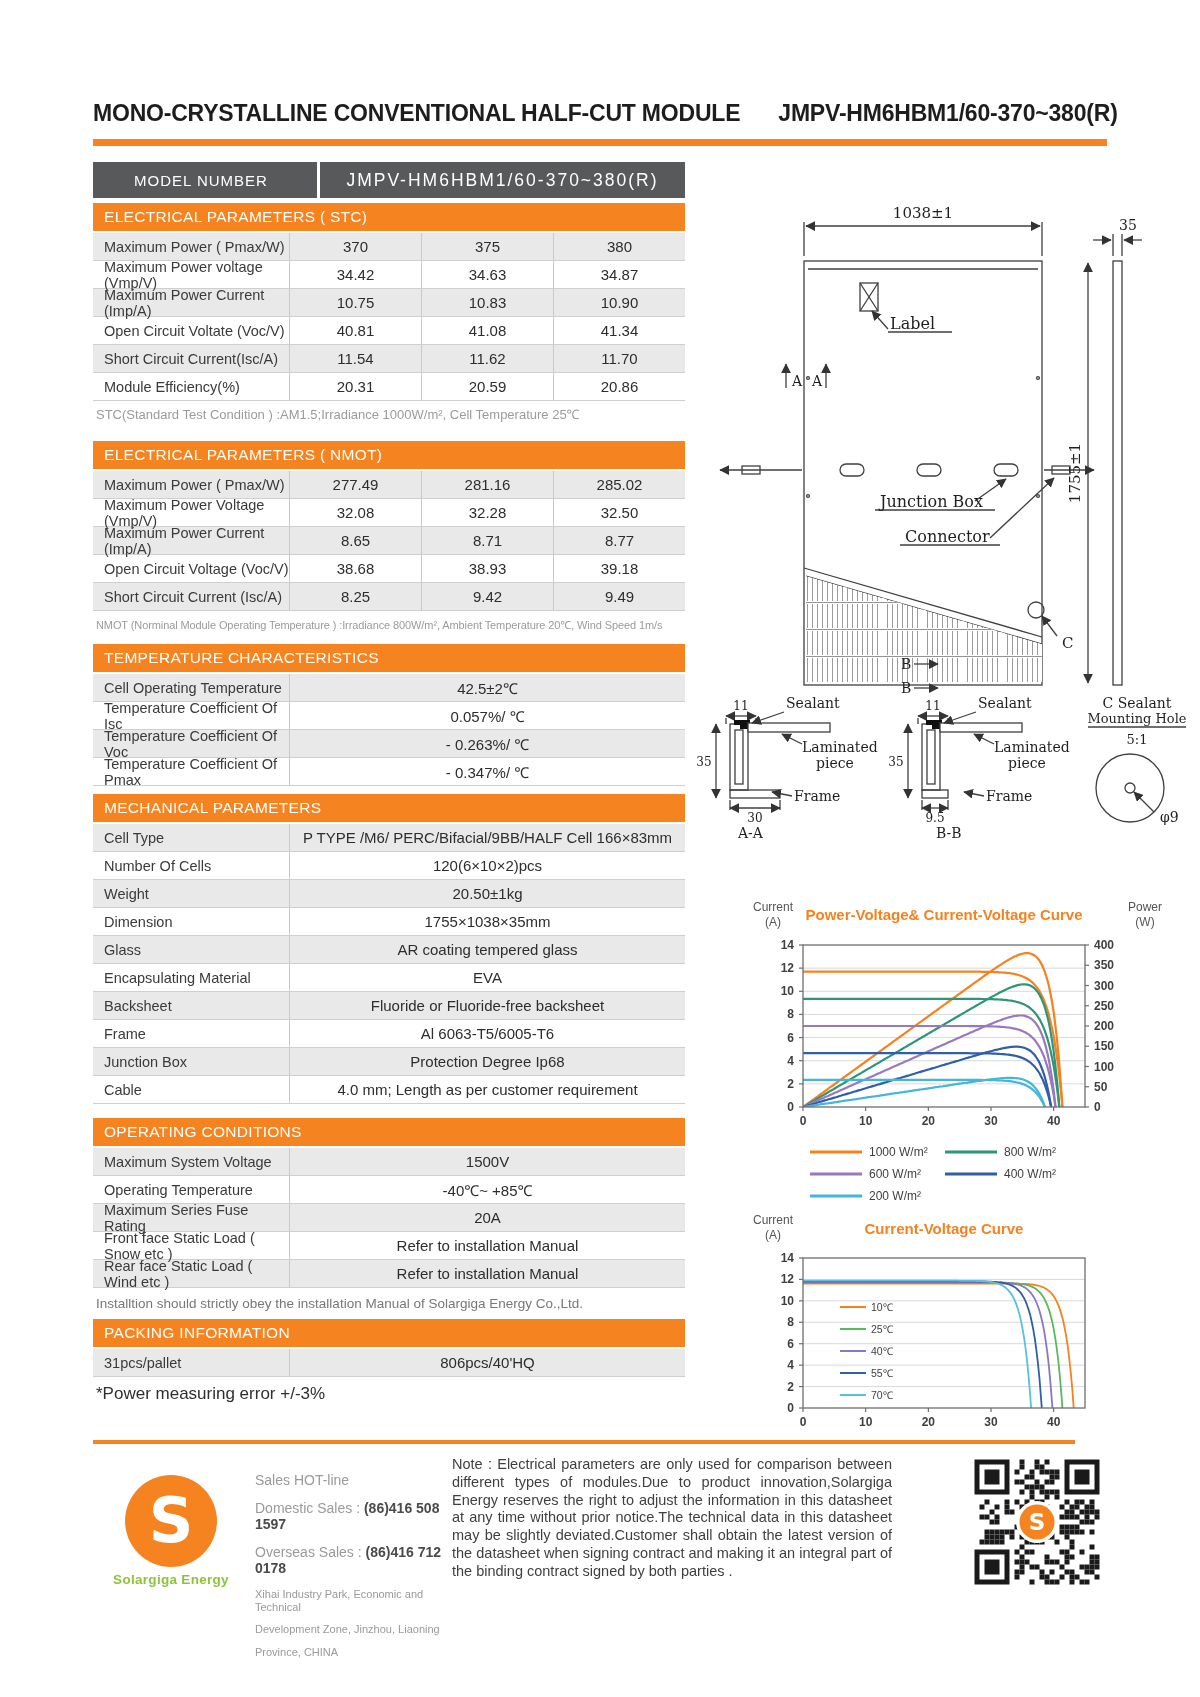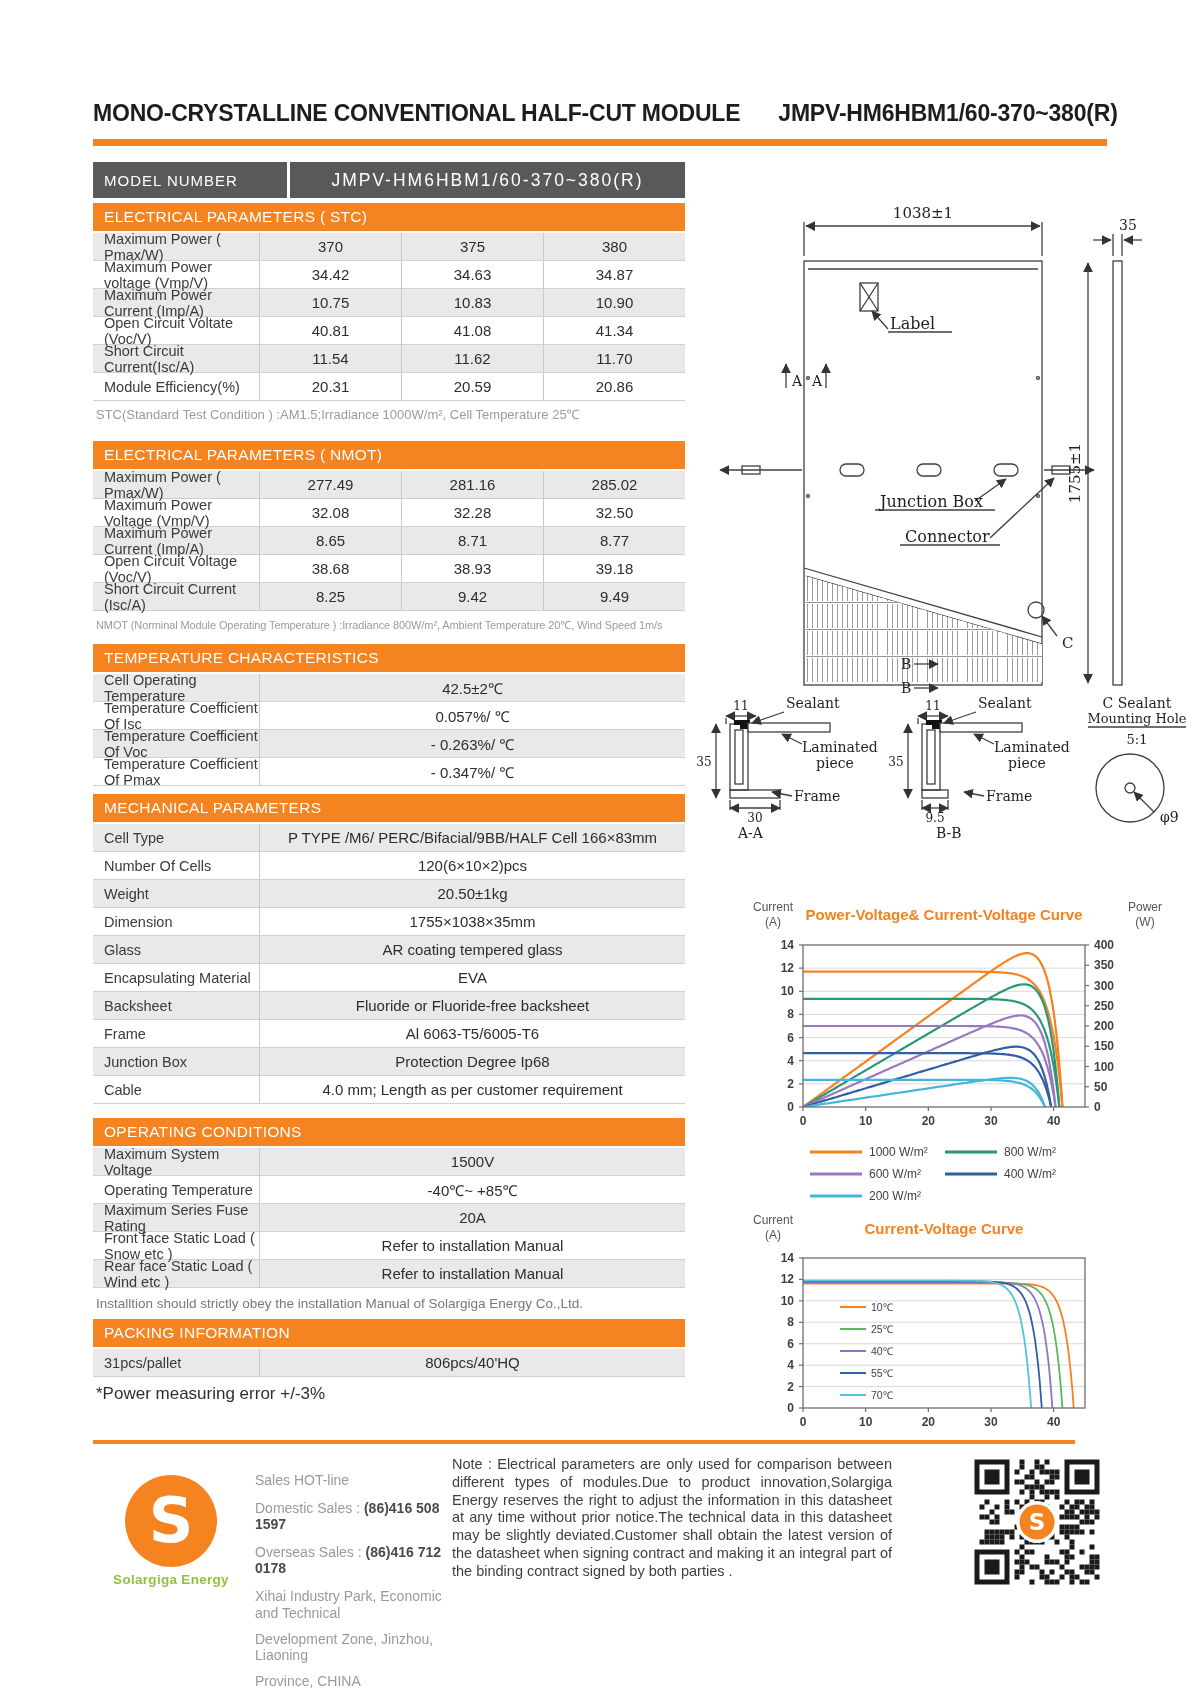--- a/index.html
+++ b/index.html
@@ -5,29 +5,29 @@
   html,body{margin:0;padding:0;background:#fff;}
   .page{position:relative;width:1200px;height:1697px;background:#fff;overflow:hidden;
         font-family:"Liberation Sans",sans-serif;color:#2d2d2d;}
   
   .hdr{position:absolute;left:93px;top:100px;width:1014px;display:flex;gap:38px;align-items:baseline;}
   .hdr .t1{font-size:23px;font-weight:700;letter-spacing:-0.2px;color:#1d1d1d;white-space:nowrap;}
   .hdr .t2{font-size:23px;font-weight:700;letter-spacing:-0.2px;color:#1d1d1d;white-space:nowrap;}
   .rule{position:absolute;left:93px;top:139px;width:1014px;height:7px;background:#F5831F;}
   
   .col-left{position:absolute;left:93px;top:162px;width:592px;}
-  .model-row{display:flex;height:36px;background:#58595B;}
+  .model-row{display:flex;height:36px;background:#58595B;padding-left:30px;}
   .model-row .ml{width:197px;display:flex;align-items:center;padding-left:11px;color:#fff;font-size:15px;letter-spacing:1px;border-right:3px solid #fff;box-sizing:border-box;}
   .model-row .mv{flex:1;display:flex;align-items:center;justify-content:center;color:#fff;font-size:17.5px;letter-spacing:2px;}
   .sec-header{height:28px;background:#F5831F;color:#fff;font-size:15.5px;letter-spacing:0.3px;display:flex;align-items:center;padding-left:11px;}
   .tbl{margin-top:2px;}
   .t-row{display:flex;height:27px;border-bottom:1.5px solid #cfcfcf;}
   .t-row.shade{background:#E9E9E9;}
   .t-row.white{background:#fff;}
-  .t-label{width:167px;padding-left:11px;font-size:14.5px;color:#3a3a3a;display:flex;align-items:center;border-right:1px solid #c9c9c9;box-sizing:border-box;}
+  .t-label{width:197px;padding-left:11px;font-size:14.5px;color:#3a3a3a;display:flex;align-items:center;border-right:1px solid #c9c9c9;box-sizing:border-box;}
   .t-val{flex:1;display:flex;align-items:center;justify-content:center;font-size:15px;color:#2d2d2d;border-right:1px solid #c9c9c9;}
   .t-val:last-child{border-right:none;text-align:right;}
   .note{margin-top:4px;font-size:13px;color:#9b9b9b;padding-left:3px;}
   .note-sm{margin-top:6px;font-size:11px;color:#9b9b9b;padding-left:3px;letter-spacing:-0.1px;}
   .note-dark{margin-top:8px;font-size:13.5px;color:#777;padding-left:3px;}
   .note-power{margin-top:7px;font-size:17px;color:#2f2f2f;padding-left:3px;}
   .mt5{margin-top:5px;} .mt12{margin-top:12px;} .mt18{margin-top:18px;} .mt8{margin-top:8px;} .mt14{margin-top:14px;}
   
   .drawing-svg{position:absolute;left:690px;top:196px;}
   .drawing-svg text{font-family:"DejaVu Serif",serif;fill:#1f1f1f;}
@@ -35,21 +35,21 @@
   #chart1{left:740px;top:895px;}
   #chart2{left:740px;top:1200px;}
   
   .divider{position:absolute;left:93px;top:1440px;width:982px;height:4px;background:#F5831F;}
   .logo-circle{position:absolute;left:125px;top:1475px;width:92px;height:92px;border-radius:50%;background:#F5831F;display:flex;align-items:center;justify-content:center;}
   .logo-circle span{color:#fff;font-size:62px;font-weight:800;font-family:"DejaVu Sans",sans-serif;line-height:1;}
   .logo-text{position:absolute;left:98px;top:1572px;width:146px;text-align:center;font-size:13.5px;font-weight:700;color:#8CC43C;letter-spacing:0.3px;}
   .contact{position:absolute;left:255px;top:1472px;width:210px;}
   .c-line{font-size:14px;color:#9a9a9a;margin-bottom:12px;}
   .c-line b{color:#4a4a4a;font-weight:700;}
-  .c-addr{font-size:14px;color:#9a9a9a;margin-bottom:9px;line-height:1.2;}
+  .c-addr{font-size:11px;color:#9a9a9a;margin-bottom:9px;line-height:1.2;}
   .note-par{position:absolute;left:452px;top:1456px;width:440px;font-size:14.5px;color:#3f3f3f;text-align:justify;line-height:17.8px;}
   .qr{position:absolute;left:973px;top:1458px;}
 </style>
 </head>
 <body>
 
 <div class="page">
 
   <div class="hdr">
     <span class="t1">MONO-CRYSTALLINE  CONVENTIONAL HALF-CUT  MODULE</span>

